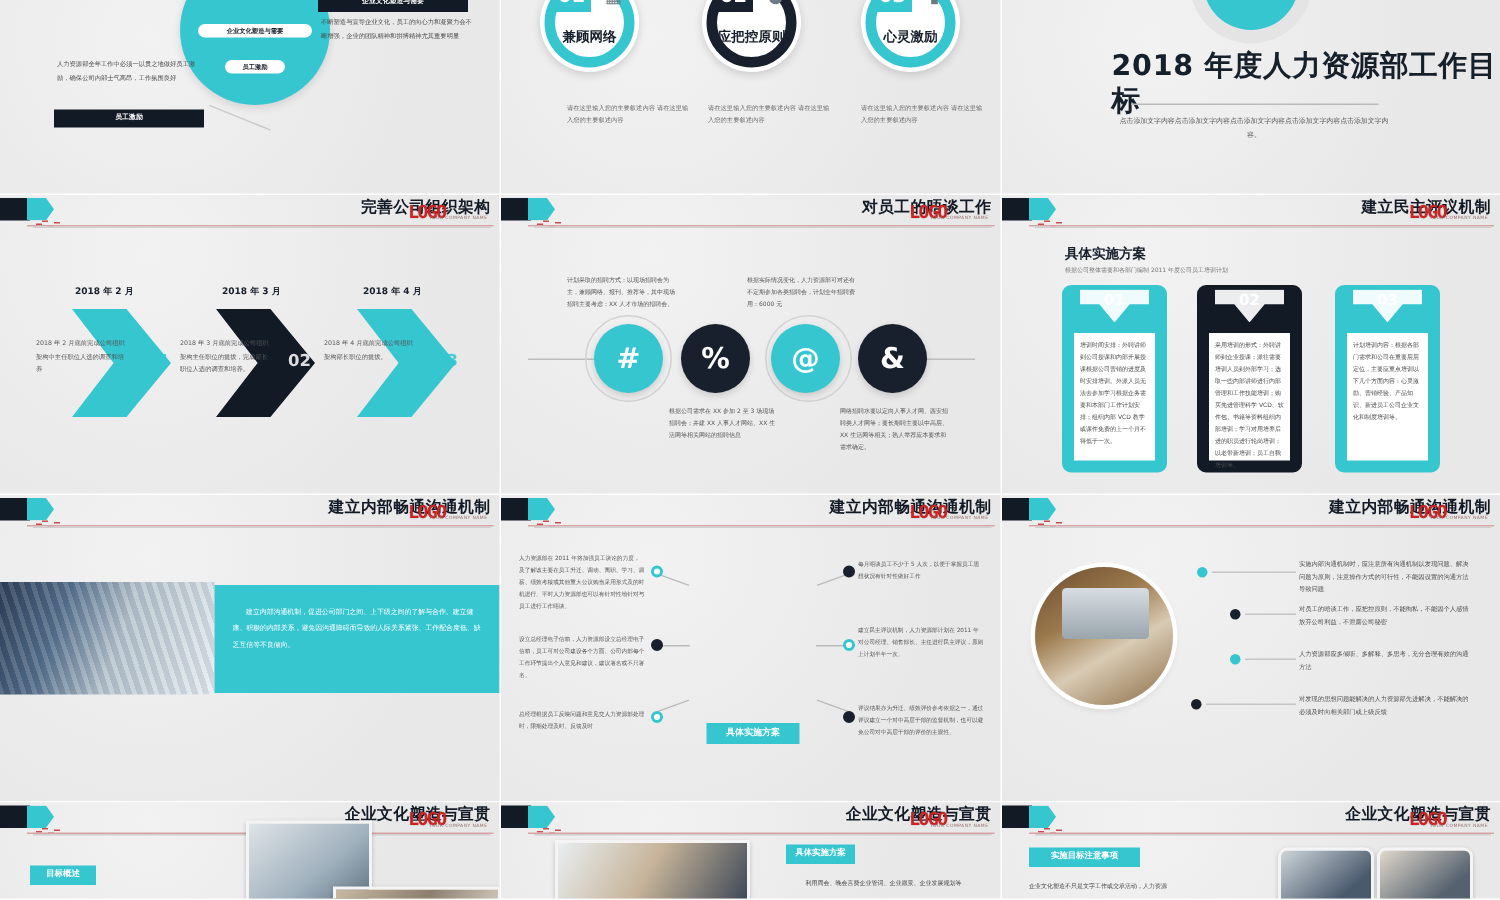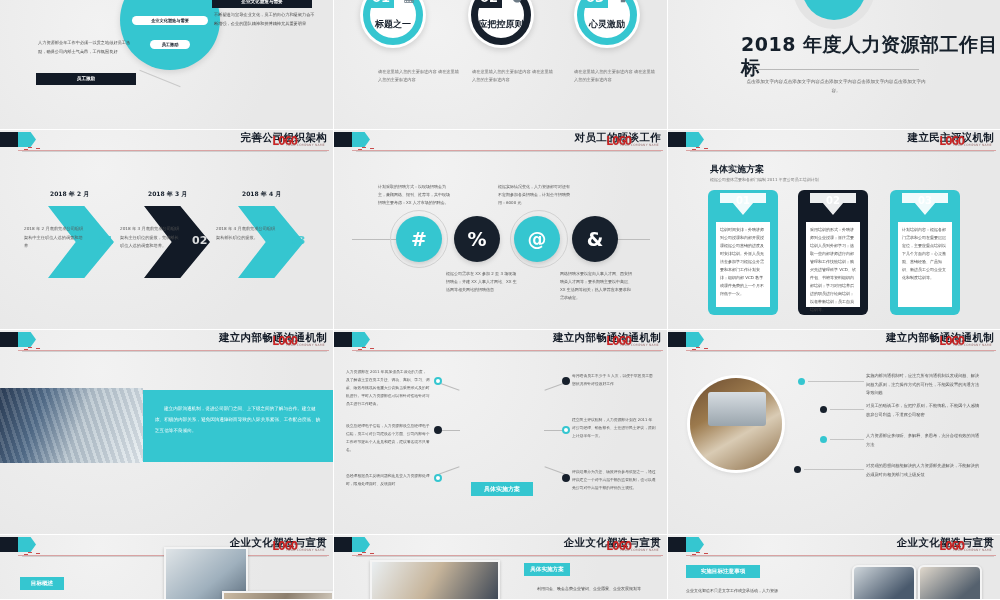--- a/index.html
+++ b/index.html
@@ -182,21 +182,21 @@
     <div class="darkbar">员工激励</div>
     <div class="darkbar top">企业文化塑造与需要</div>
     <div class="txtR">不断塑造与宣导企业文化，员工的向心力和凝聚力会不断增强，企业的团队精神和拼搏精神尤其重要明显</div>
   </div>
 
   <div class="slide s2">
     <div class="badge" style="left:26px;">
       <div class="ring"></div>
       <div class="num">01</div>
       <div class="ico">▦</div>
-      <div class="lab">标题之一</div>
+      <div class="lab">兼顾网络</div>
     </div>
     <div class="badge dark" style="left:134px;">
       <div class="ring"></div>
       <div class="num">02</div>
       <div class="ico">◕</div>
       <div class="lab">应把控原则</div>
     </div>
     <div class="badge" style="left:240px;">
       <div class="ring"></div>
       <div class="num">03</div>

